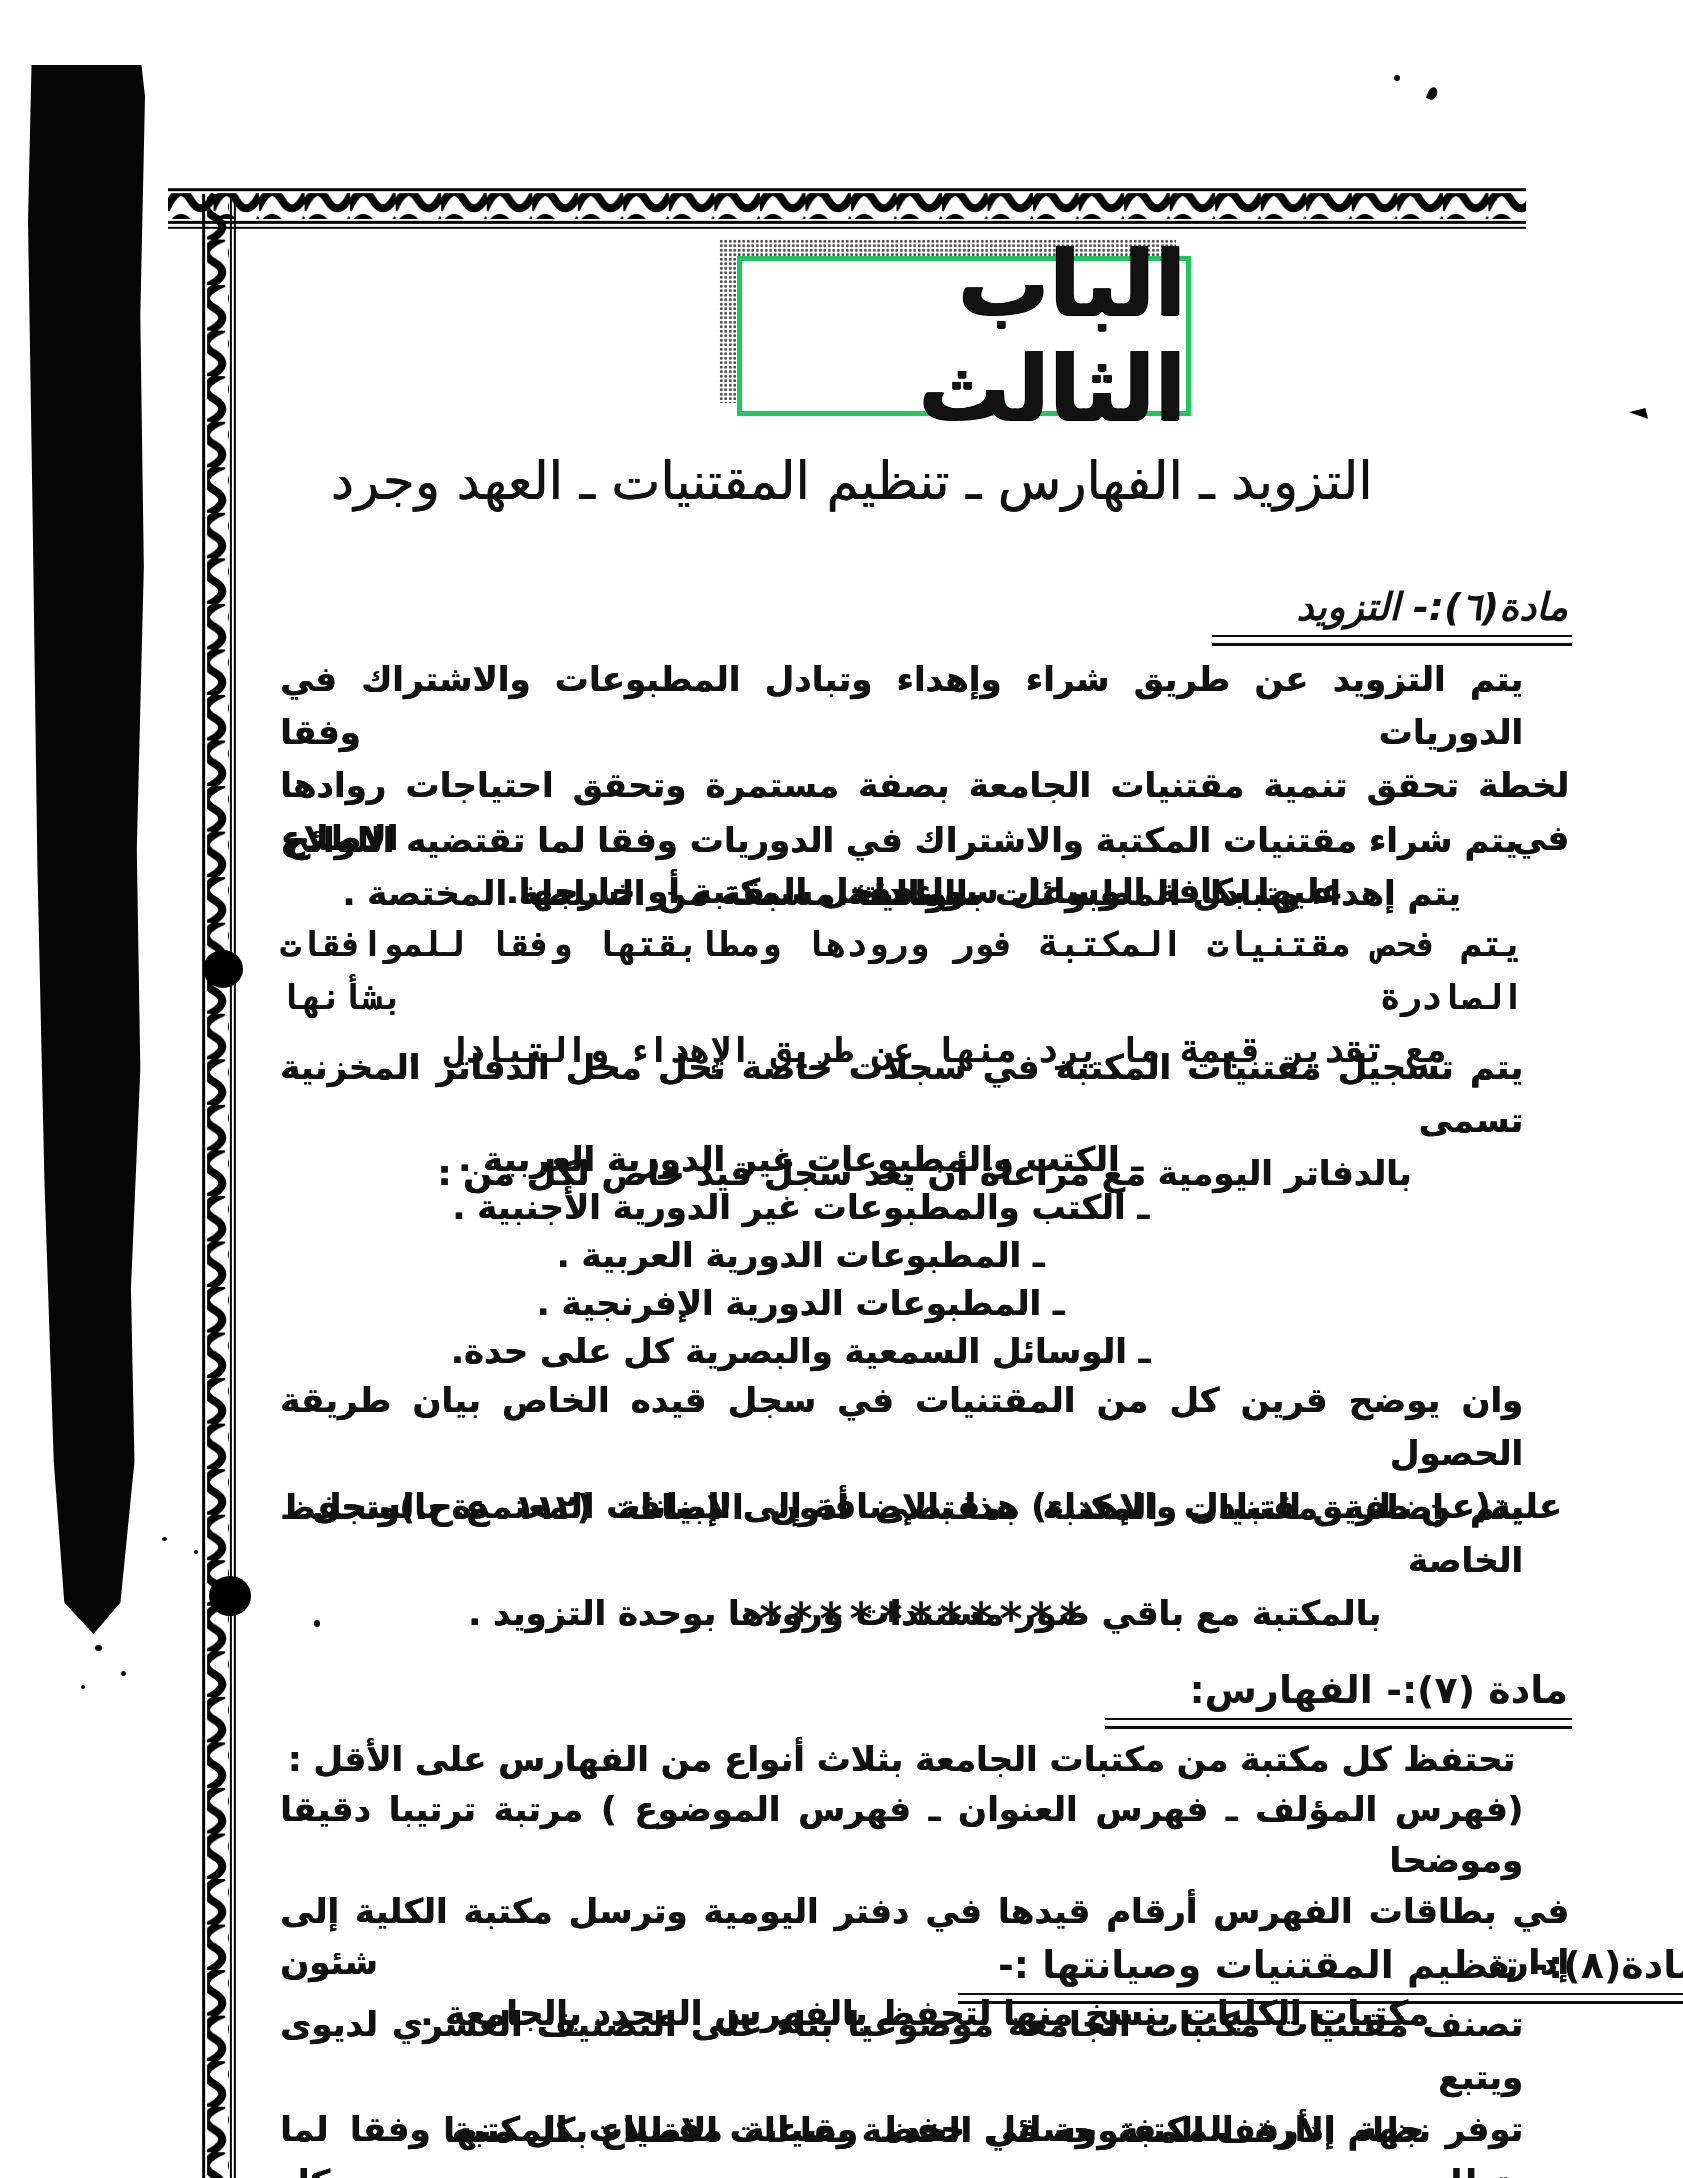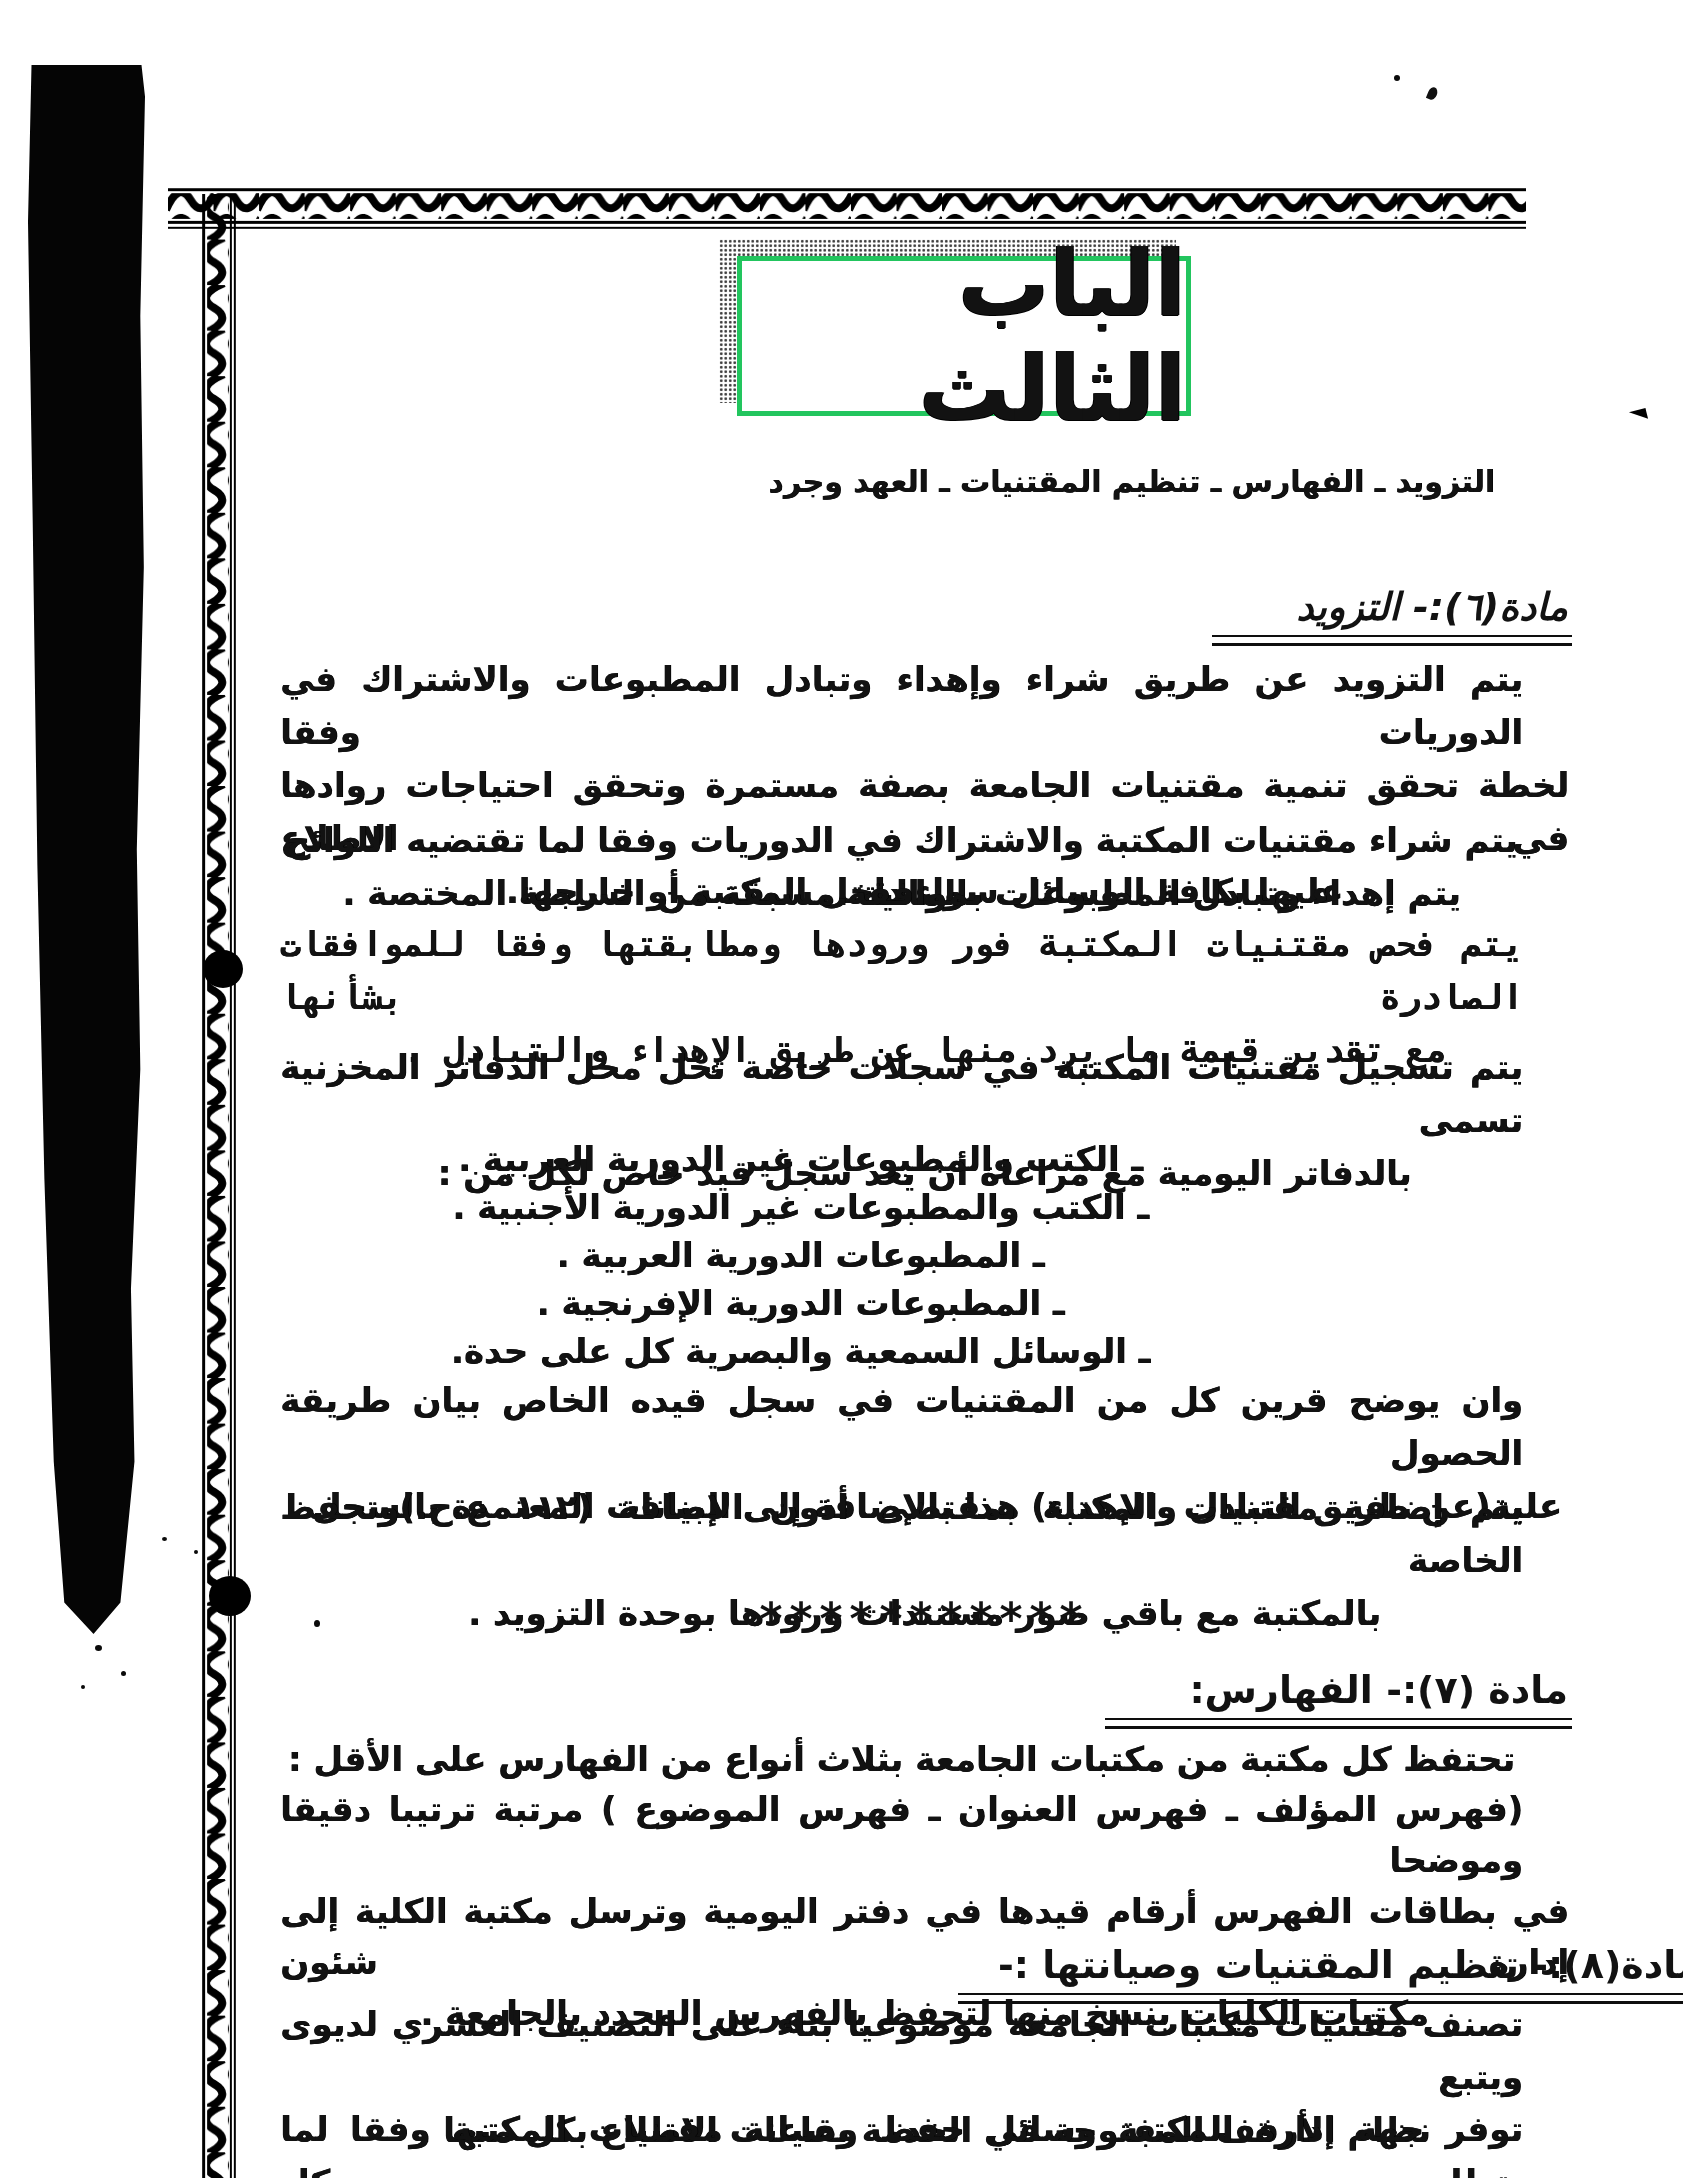--- a/index.html
+++ b/index.html
@@ -13,22 +13,22 @@
   
   .punch{position:absolute;background:#000;border-radius:50%;}
   
   .title-shadow{position:absolute;left:719px;top:239px;width:457px;height:164px;
     background-image:radial-gradient(circle,#3c3c3c 1.1px,rgba(0,0,0,0) 1.6px);
     background-size:4.5px 4.5px;}
   .title-box{position:absolute;left:737px;top:256px;width:444px;height:150px;background:#fff;
     border:5px solid #22c55e;display:flex;align-items:center;justify-content:center;}
   .title-box span{font-weight:700;font-size:91px;direction:rtl;
     text-shadow:1px 0 0 #000,-1px 0 0 #000,0 1px 0 #000;}
-  .subtitle{position:absolute;top:447px;left:208px;width:1287px;text-align:right;direction:rtl;
-    font-weight:700;font-size:30px;line-height:69px;
+  .subtitle{position:absolute;top:447px;left:208px;width:1287px;text-align:center;direction:rtl;
+    font-weight:400;font-size:52px;line-height:69px;
     text-shadow:0.6px 0 0 #000;}
   
   .hd{position:absolute;direction:rtl;font-weight:700;font-size:38px;line-height:50px;white-space:nowrap;}
   .hd .dbl{display:inline-block;padding:0 4px 14px 84px;
     background-image:linear-gradient(#0e0e0e,#0e0e0e),linear-gradient(#0e0e0e,#0e0e0e);
     background-repeat:no-repeat;background-size:100% 3px,100% 2px;
     background-position:left bottom,left calc(100% - 9px);}
   .h6{top:582px;right:111px;font-style:italic;}
   .h7{top:1665px;right:111px;}
   .h8{top:1940px;right:-22px;}

